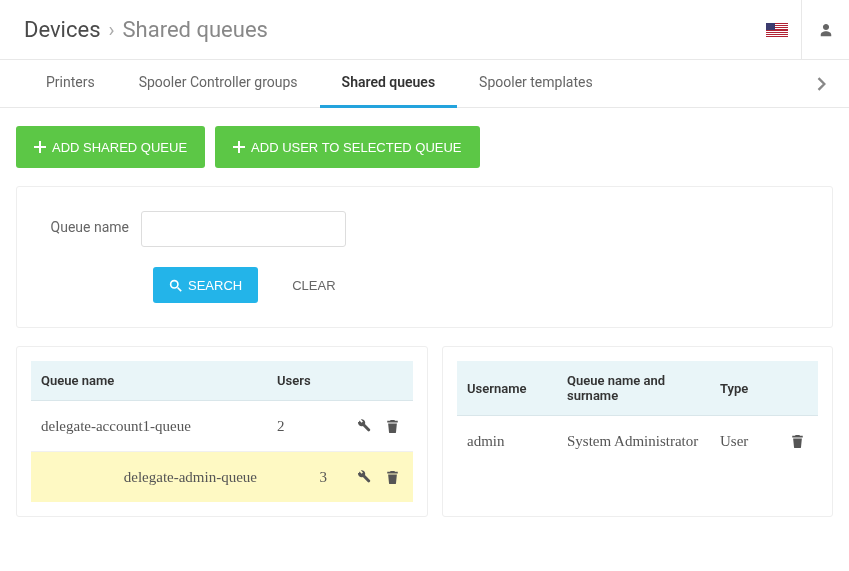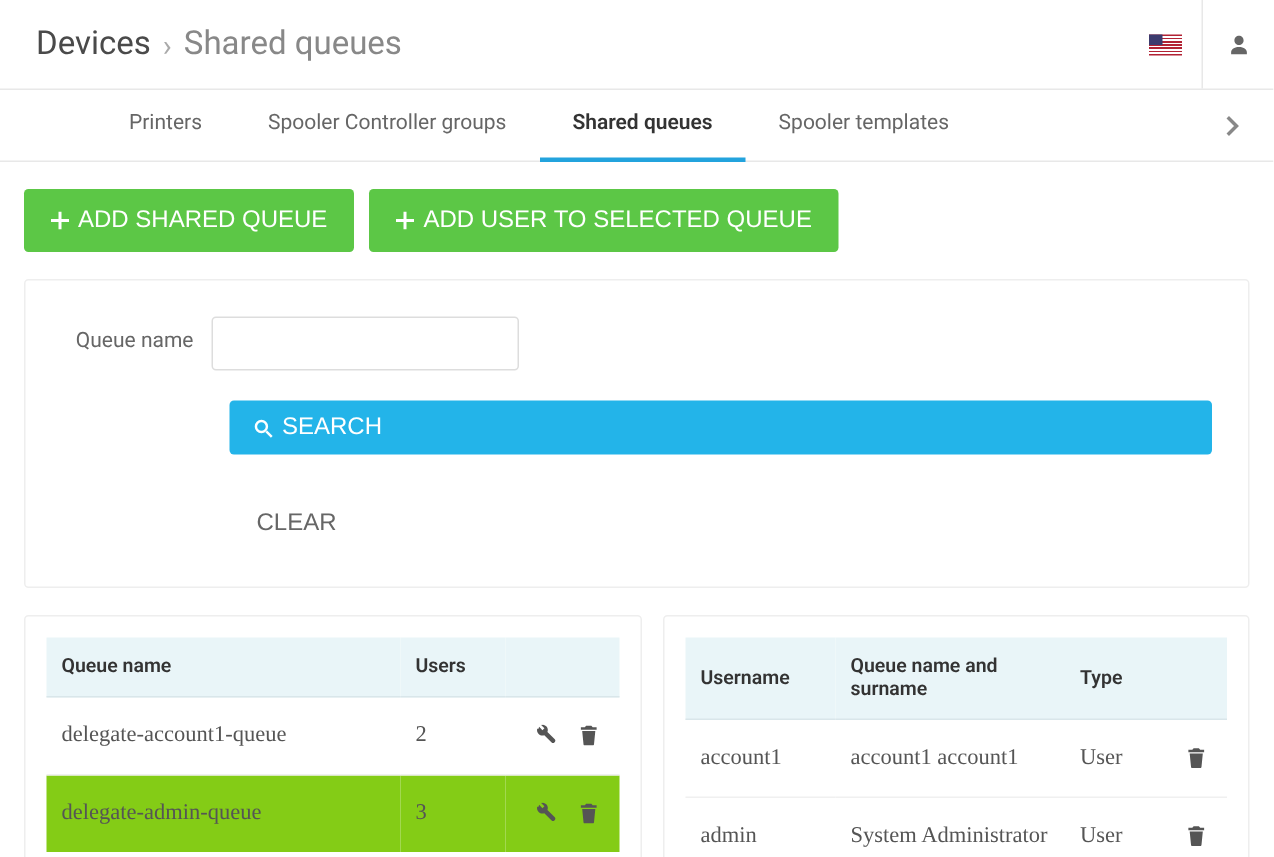--- a/index.html
+++ b/index.html
@@ -44,21 +44,21 @@
       #b22234 30.8% 38.5%, #fff 38.5% 46.2%, #b22234 46.2% 53.9%, #fff 53.9% 61.6%,
       #b22234 61.6% 69.3%, #fff 69.3% 77%, #b22234 77% 84.7%, #fff 84.7% 92.4%, #b22234 92.4% 100%);
     position: relative;
   }
   .flag::before {
     content:''; position:absolute; left:0; top:0; width:9px; height:7px; background:#3c3b6e;
   }
   .tabs-wrap {
     display: flex; align-items: center;
     border-bottom: 1px solid #e8e8e8;
-    padding: 0 20px 0 64px;
+    padding: 0 20px 0 24px;
     height: 48px;
     position: relative;
   }
   .tab {
     padding: 0 22px;
     height: 48px;
     display: flex; align-items: center;
     color: #666;
     cursor: pointer;
     border-bottom: 3px solid transparent;
@@ -71,21 +71,21 @@
   }
   .tabs-chevron {
     position: absolute; right: 22px; color: #888; font-size: 16px;
   }
   .action-row {
     padding: 18px 0 18px 16px;
     display: flex; gap: 10px;
   }
   .btn {
     border: none; border-radius: 3px; cursor: pointer;
-    font-weight: 500; font-size: 16px;
+    font-weight: 500; font-size: 13px;
     display: inline-flex; align-items: center; gap: 6px;
     padding: 0 18px; height: 42px;
   }
   .btn-green { background: #5cc746; color: #fff; }
   .btn-blue  { background: #23b4e9; color: #fff; height: 36px; padding: 0 16px; }
   .btn-plain { background: transparent; color: #666; height: 36px; }
   .panel {
     margin: 0 16px 18px 16px;
     border: 1px solid #eee;
     border-radius: 3px;
@@ -115,21 +115,21 @@
   .user-picker .text-input {
     background: #f2f2f2; width: 130px; border-right: none;
     border-top-right-radius: 0; border-bottom-right-radius: 0;
   }
   .user-picker .picker-btn {
     width: 46px; height: 36px; border: 1px solid #ddd;
     background: #fff; border-top-right-radius: 3px; border-bottom-right-radius: 3px;
     display: flex; align-items: center; justify-content: center;
     color: #555; cursor: pointer;
   }
-  .filter-buttons { margin-left: 112px; display: flex; gap: 28px; flex-direction: column; }
+  .filter-buttons { margin-left: 112px; display: flex; gap: 16px; }
   .tables-row {
     display: flex; gap: 14px;
     margin: 0 16px;
   }
   .tbl-card {
     border: 1px solid #eee; border-radius: 3px; background: #fff;
     padding: 14px;
   }
   .tbl-left { flex: 0 0 412px; }
   .tbl-right { flex: 1; }
@@ -143,21 +143,21 @@
     font-size: 13px;
     border-bottom: 1px solid #d9e6ea;
   }
   tbody td {
     padding: 14px 10px;
     color: #555;
     font-size: 15px;
     border-bottom: 1px solid #f0f0f0;
     font-family: Liberation Serif, serif;
   }
-  tbody tr.selected td { background: #84cc16; }
+  tbody tr.selected td { background: #fef9c3; text-align: right; }
   tbody tr:last-child td { border-bottom: none; }
   .row-actions { text-align: right; white-space: nowrap; }
   .icon-btn {
     display: inline-flex; width: 22px; height: 22px; align-items:center; justify-content:center;
     color: #555; cursor: pointer; margin-left: 6px;
   }
   svg { display: block; }
 </style>
 </head>
 <body>
@@ -284,32 +284,20 @@
       <thead>
         <tr>
           <th style="width:100px">Username</th>
           <th>Queue name and surname</th>
           <th style="width:60px">Type</th>
           <th style="width:34px"></th>
         </tr>
       </thead>
       <tbody id="users-body">
           <tr>
-            <td>account1</td>
-            <td>account1 account1</td>
-            <td>User</td>
-            <td class="row-actions"><span class="icon-btn">
-                <span>
-                  <svg width="13" height="14" viewBox="0 0 14 16">
-                    <path fill="currentColor" d="M2 5h10l-1 10c0 .6-.4 1-1 1H4c-.6 0-1-.4-1-1L2 5zm3-4h4l1 1h3v2H1V2h3l1-1z"></path>
-                  </svg>
-                </span>
-              </span></td>
-          </tr>
-          <tr>
             <td>admin</td>
             <td>System Administrator</td>
             <td>User</td>
             <td class="row-actions"><span class="icon-btn">
                 <span>
                   <svg width="13" height="14" viewBox="0 0 14 16">
                     <path fill="currentColor" d="M2 5h10l-1 10c0 .6-.4 1-1 1H4c-.6 0-1-.4-1-1L2 5zm3-4h4l1 1h3v2H1V2h3l1-1z"></path>
                   </svg>
                 </span>
               </span></td>

